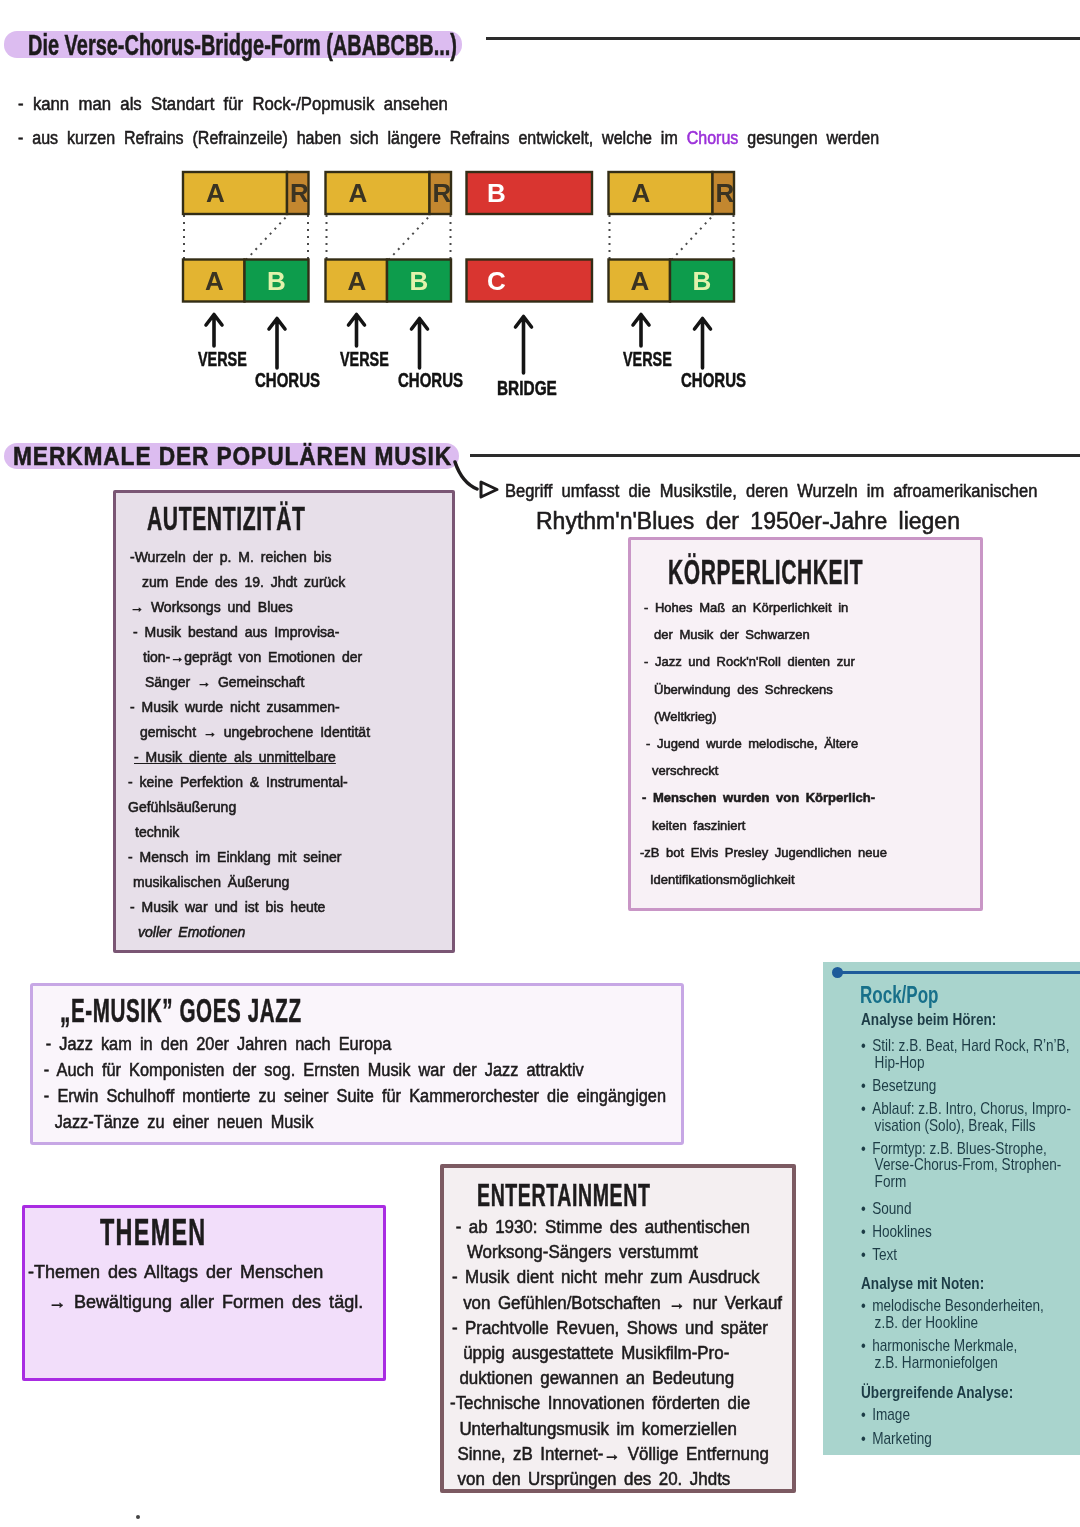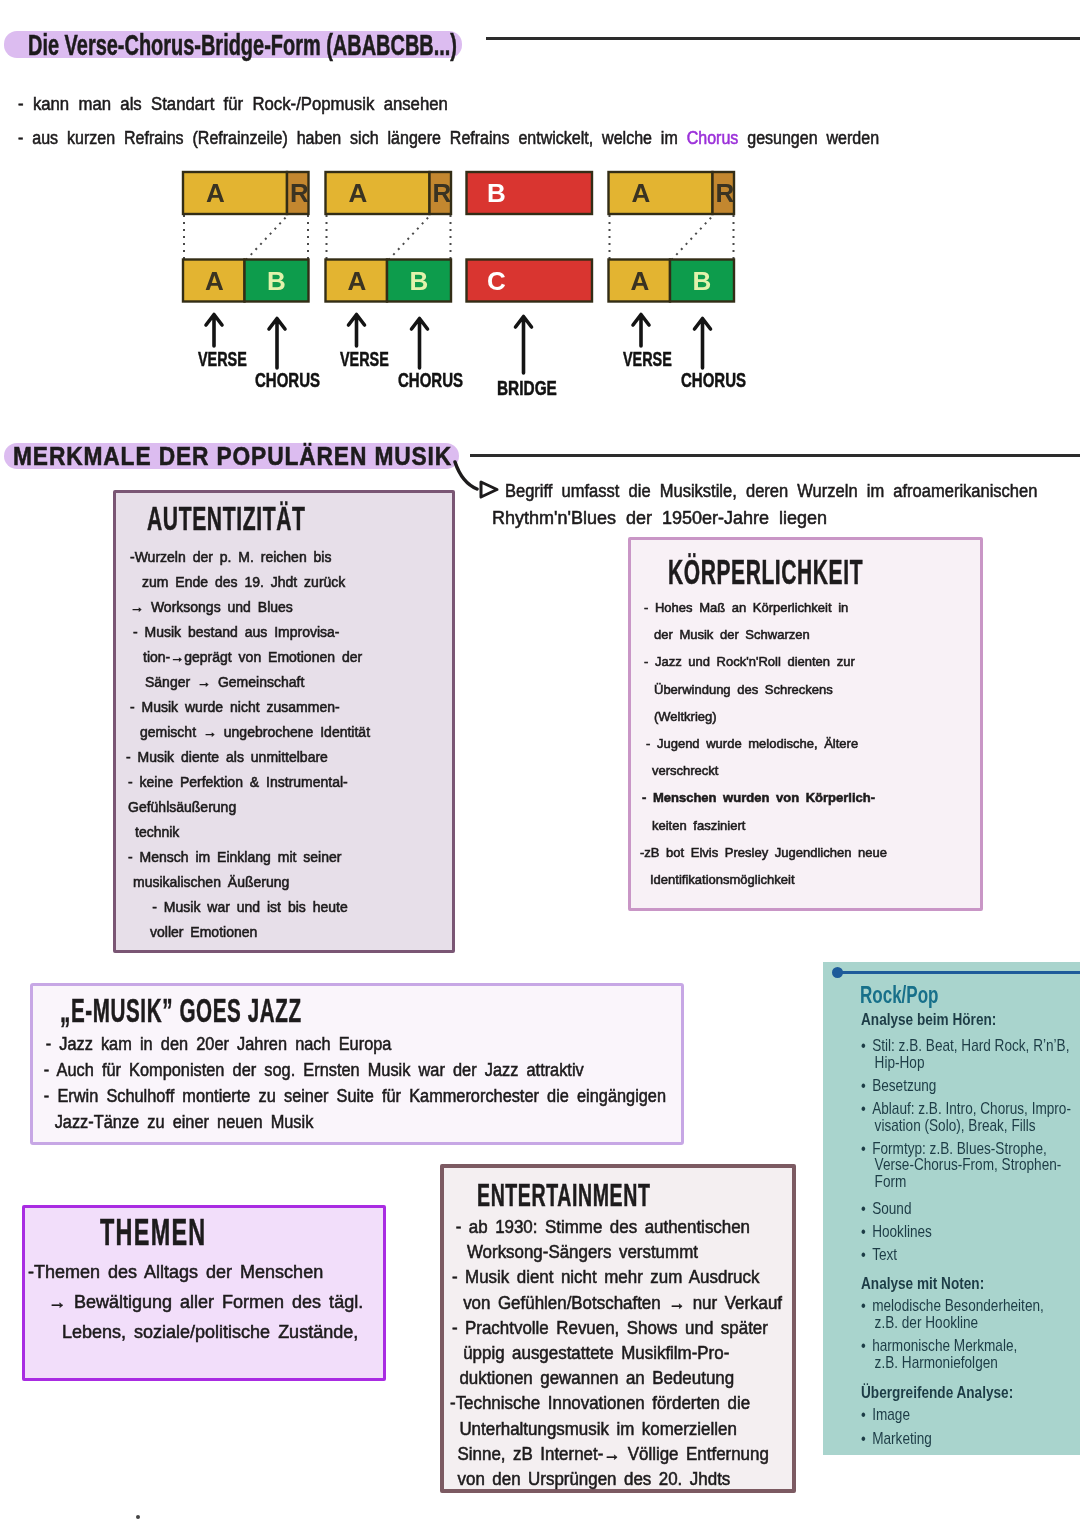--- a/index.html
+++ b/index.html
@@ -99,41 +99,41 @@
 <div class="abs hl" style="left:4px;top:443px;width:455px;height:26px;"></div>
 <div class="abs hw" style="left:13px;top:441px;font-size:26px;letter-spacing:1px;transform:scaleX(0.875);transform-origin:0 0;white-space:nowrap;">MERKMALE DER POPULÄREN MUSIK</div>
 <div class="abs" style="left:470px;top:454px;width:610px;height:3px;background:#2c2c2c;"></div>
 
 <svg class="abs" style="left:445px;top:460px;" width="70" height="45" viewBox="0 0 70 45">
   <path d="M10,2 C14,14 20,24 32,29" fill="none" stroke="#1d1b1c" stroke-width="3.5" stroke-linecap="round"></path>
   <path d="M36,22 L52,29.5 L36,37 Z" fill="#ffffff" stroke="#1d1b1c" stroke-width="3" stroke-linejoin="round"></path>
 </svg>
 
 <div class="abs hw" style="left:505px;top:481px;font-size:18px;font-weight:normal;word-spacing:5px;white-space:nowrap;transform:scaleX(0.917);transform-origin:0 0;">Begriff umfasst die Musikstile, deren Wurzeln im afroamerikanischen</div>
-<div class="abs hw" style="left:492px;top:508px;font-size:18px;font-weight:normal;word-spacing:5px;white-space:nowrap;">Rhythm'n'Blues der 1950er-Jahre liegen</div>
+<div class="abs hw" style="left:536px;top:508px;font-size:23px;font-weight:normal;word-spacing:5px;white-space:nowrap;">Rhythm'n'Blues der 1950er-Jahre liegen</div>
 
 <div class="bx" style="left:113px;top:490px;width:342px;height:463px;background:#e7dfe9;border:3px solid #7a5674;border-radius:2px;"></div>
 <div class="abs hw" style="left:147px;top:499px;font-size:34px;letter-spacing:1px;transform:scaleX(0.62);transform-origin:0 0;white-space:nowrap;">AUTENTIZITÄT</div>
 <div class="abs hw" id="autbody" style="left:126px;top:545px;font-size:14px;font-weight:normal;line-height:25px;word-spacing:3px;white-space:nowrap;">
 <div style="margin-left:4px;">-Wurzeln der p. M. reichen bis</div>
 <div style="margin-left:16px;">zum Ende des 19. Jhdt zurück</div>
 <div style="margin-left:4px;">→ Worksongs und Blues</div>
 <div style="margin-left:7px;">- Musik bestand aus Improvisa-</div>
 <div style="margin-left:17px;">tion-→geprägt von Emotionen der</div>
 <div style="margin-left:19px;">Sänger → Gemeinschaft</div>
 <div style="margin-left:4px;">- Musik wurde nicht zusammen-</div>
 <div style="margin-left:14px;">gemischt → ungebrochene Identität</div>
-<div style="margin-left:0px;">- Musik diente als unmittelbare</div>
+<div style="margin-left:8px;text-decoration:underline;">- Musik diente als unmittelbare</div>
 <div style="margin-left:2px;">- keine Perfektion &amp; Instrumental-</div>
 <div style="margin-left:2px;">Gefühlsäußerung</div>
 <div style="margin-left:9px;">technik</div>
 <div style="margin-left:2px;">- Mensch im Einklang mit seiner</div>
 <div style="margin-left:7px;">musikalischen Äußerung</div>
-<div style="margin-left:4px;text-align:center;">- Musik war und ist bis heute</div>
-<div style="margin-left:24px;">voller Emotionen</div>
+<div style="margin-left:4px;">- Musik war und ist bis heute</div>
+<div style="margin-left:12px;font-style:italic;">voller Emotionen</div>
 </div>
 
 <div class="bx" style="left:628px;top:537px;width:355px;height:374px;background:#f8f1f6;border:3px solid #c996c6;border-radius:2px;"></div>
 <div class="abs hw" style="left:668px;top:552px;font-size:35px;letter-spacing:1px;transform:scaleX(0.60);transform-origin:0 0;white-space:nowrap;">KÖRPERLICHKEIT</div>
 <div class="abs hw" id="koerbody" style="left:640px;top:594px;font-size:13px;font-weight:normal;line-height:27.2px;word-spacing:3px;white-space:nowrap;">
 <div style="margin-left:4px;">- Hohes Maß an Körperlichkeit in</div>
 <div style="margin-left:14px;">der Musik der Schwarzen</div>
 <div style="margin-left:4px;">- Jazz und Rock'n'Roll dienten zur</div>
 <div style="margin-left:14px;">Überwindung des Schreckens</div>
 <div style="margin-left:14px;">(Weltkrieg)</div>
@@ -152,21 +152,20 @@
 <div style="margin-left:2px;">- Auch für Komponisten der sog. Ernsten Musik war der Jazz attraktiv</div>
 <div style="margin-left:2px;">- Erwin Schulhoff montierte zu seiner Suite für Kammerorchester die eingängigen</div>
 <div style="margin-left:14px;">Jazz-Tänze zu einer neuen Musik</div>
 </div>
 
 <div class="bx" style="left:22px;top:1205px;width:364px;height:176px;background:#f2defa;border:3px solid #a92ce2;border-radius:2px;"></div>
 <div class="abs hw" style="left:100px;top:1212px;font-size:37px;letter-spacing:2px;transform:scaleX(0.633);transform-origin:0 0;white-space:nowrap;">THEMEN</div>
 <div class="abs hw" id="thbody" style="left:28px;top:1257px;font-size:18px;font-weight:normal;line-height:30px;word-spacing:3px;white-space:nowrap;">
 <div style="margin-left:0px;">-Themen des Alltags der Menschen</div>
 <div style="margin-left:20px;">→ Bewältigung aller Formen des tägl.</div>
-<div style="margin-left:34px;">Lebens, soziale/politische Zustände,</div>
 </div>
 
 <div class="bx" style="left:440px;top:1164px;width:356px;height:329px;background:#f4eff1;border:4px solid #7c5a62;border-radius:2px;"></div>
 <div class="abs hw" style="left:477px;top:1177px;font-size:32px;letter-spacing:1px;transform:scaleX(0.61);transform-origin:0 0;white-space:nowrap;">ENTERTAINMENT</div>
 <div class="abs hw" id="entbody" style="left:450px;top:1215px;font-size:18px;font-weight:normal;line-height:25.2px;word-spacing:3px;white-space:nowrap;transform:scaleX(0.94);transform-origin:0 0;">
 <div style="margin-left:6px;">- ab 1930: Stimme des authentischen</div>
 <div style="margin-left:18px;">Worksong-Sängers verstummt</div>
 <div style="margin-left:2px;">- Musik dient nicht mehr zum Ausdruck</div>
 <div style="margin-left:14px;">von Gefühlen/Botschaften → nur Verkauf</div>
 <div style="margin-left:2px;">- Prachtvolle Revuen, Shows und später</div>

